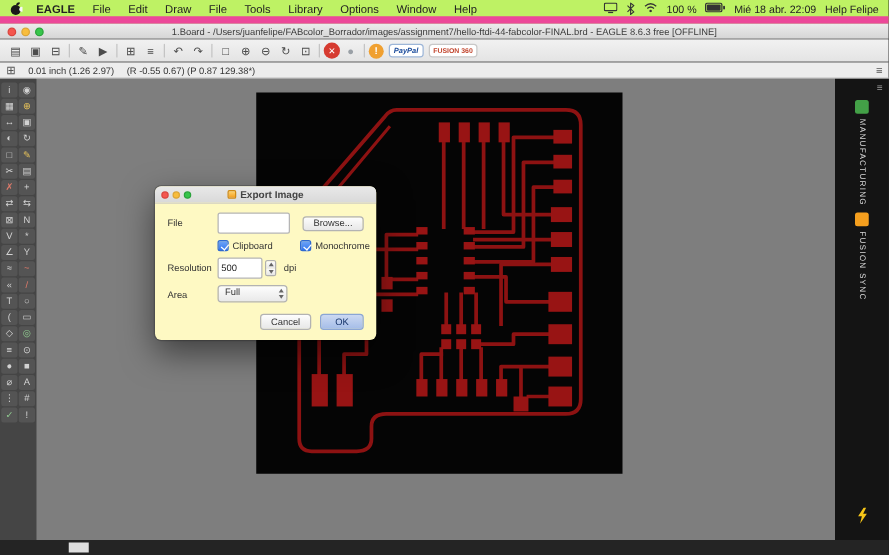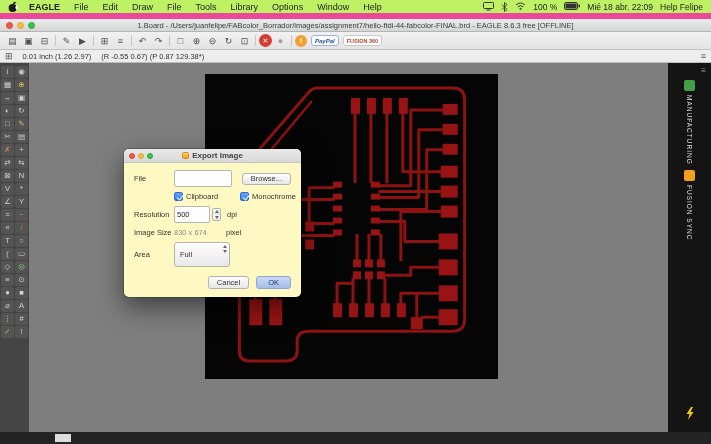--- a/index.html
+++ b/index.html
@@ -72,21 +72,21 @@
   .checkgroup{display:flex;align-items:center;gap:3px}
   .checkbox{width:9px;height:9px;border-radius:2px;border:1px solid #9a9a9a;background:#fff;position:relative;flex:none}
   .checkbox.on{background:linear-gradient(#6fa5f6,#3377ef);border-color:#2f6ad0}
   .checkbox.on::after{content:"";position:absolute;left:2.5px;top:0.5px;width:3px;height:5px;border:solid #fff;border-width:0 1.5px 1.5px 0;transform:rotate(40deg)}
   .stepper{width:9px;height:13px;margin-left:2px;border:1px solid #b0b0b0;border-radius:2px;overflow:hidden;display:flex;flex-direction:column;flex:none}
   .stepper i{flex:1;display:flex;align-items:center;justify-content:center;background:linear-gradient(#fcfcfc,#e6e6e6)}
   .stepper i.up::after{content:"";border-left:2.5px solid transparent;border-right:2.5px solid transparent;border-bottom:3px solid #666}
   .stepper i.dn::after{content:"";border-left:2.5px solid transparent;border-right:2.5px solid transparent;border-top:3px solid #666}
   .unit{margin-left:6px;color:#333}
   .sizeval{width:46px;color:#8c8c8c}
-  .popup{position:relative;width:56px;height:25px;border:1px solid #b3b3b3;border-radius:3px;background:linear-gradient(#fdfdfd,#e9e9e9);display:flex;align-items:center;padding:0 5px;color:#333}
+  .popup{position:relative;width:56px;height:14px;border:1px solid #b3b3b3;border-radius:3px;background:linear-gradient(#fdfdfd,#e9e9e9);display:flex;align-items:flex-start;padding:0 5px;color:#333}
   .popup-arrows{position:absolute;right:2px;top:2px;display:flex;flex-direction:column;gap:1.5px}
   .popup-arrows i.up{border-left:2.5px solid transparent;border-right:2.5px solid transparent;border-bottom:3px solid #666}
   .popup-arrows i.dn{border-left:2.5px solid transparent;border-right:2.5px solid transparent;border-top:3px solid #666}
   .buttons{justify-content:flex-end;gap:7px;margin-top:9px;margin-bottom:0}
 </style>
 </head>
 <body>
 
 <div class="menubar">
   <span class="apple">
@@ -358,25 +358,20 @@
     <div class="drow">
       <span class="dlabel">Resolution</span>
       <input class="dinput res" value="500" style="">
       <span class="stepper">
           <i class="up"></i>
           <i class="dn"></i>
         </span>
       <span class="unit">dpi</span>
     </div>
     <div class="drow">
-      <span class="dlabel">Image Size</span>
-      <span class="sizeval">830 x 674</span>
-      <span class="unit">pixel</span>
-    </div>
-    <div class="drow">
       <span class="dlabel">Area</span>
       <div class="popup">
         <span>Full</span>
         <span class="popup-arrows">
             <i class="up"></i>
             <i class="dn"></i>
           </span>
       </div>
     </div>
     <div class="drow buttons">

